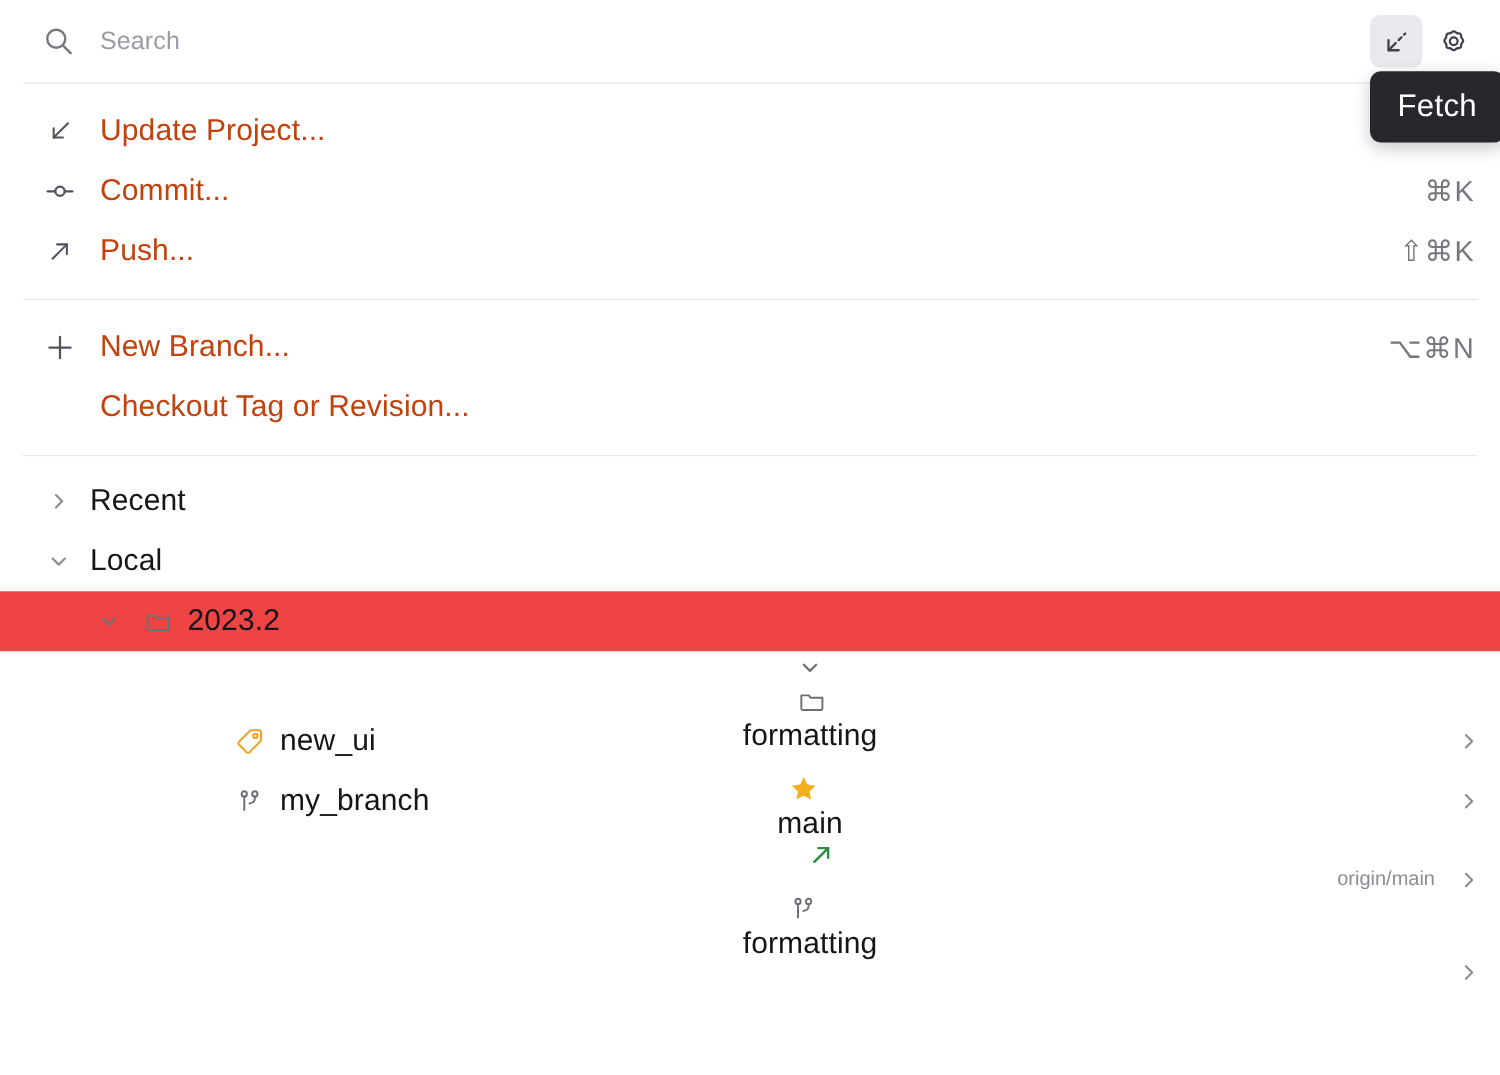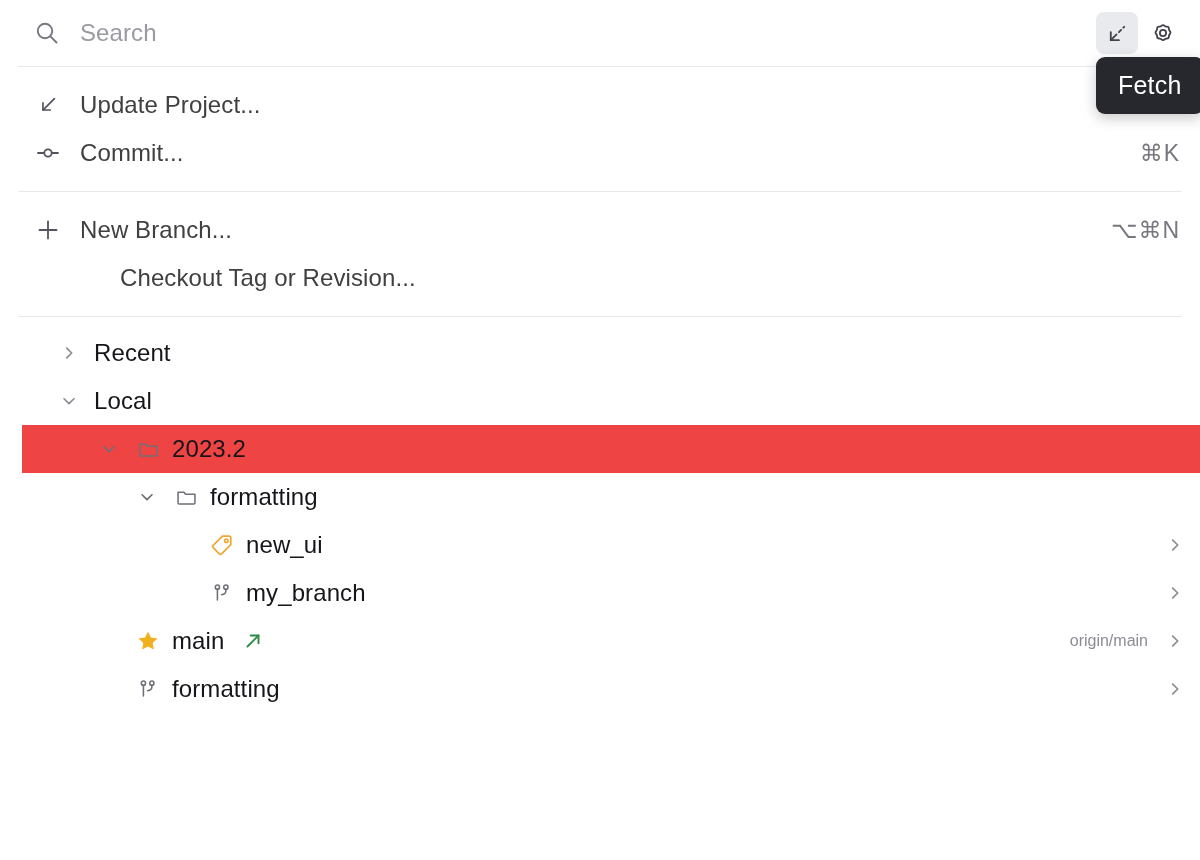--- a/index.html
+++ b/index.html
@@ -13,74 +13,74 @@
   .popup { position: relative; width: 1200px; height: 860px; background:#fff; }
 
   
   .search-row {
     height: 66px; display:flex; align-items:center; padding: 0 16px 0 34px;
     position: relative;
   }
   .search-icon { width:26px; height:26px; flex:0 0 26px; margin-right: 20px; }
   .search-input {
     flex:1 1 auto; border:none; outline:none; background:transparent;
-    font-family:"Liberation Sans", sans-serif; font-size:24px; color:#1a1a1c;
+    font-family:"Liberation Sans", sans-serif; font-size:20px; color:#1a1a1c;
     letter-spacing:.1px;
   }
   .search-input::placeholder { color:#9a9aa2; }
   .hdr-actions { display:flex; align-items:center; gap:4px; margin-left:12px; }
   .icon-btn {
     width:42px; height:42px; border-radius:8px; display:flex;
     align-items:center; justify-content:center; border:none; background:transparent;
     cursor:pointer;
   }
   .icon-btn.active { background:#e9eaee; }
 
   .sep { height:1px; background:#e9e9ed; margin:0 18px; }
 
   
   .menu-item {
     height:48px; display:flex; align-items:center; padding:0 20px 0 34px;
     cursor:pointer; position:relative;
   }
   .mi-icon { width:28px; height:28px; flex:0 0 28px; margin-right:18px;
              display:flex; align-items:center; justify-content:center; }
-  .mi-label { font-size:24px; color:#404040; letter-spacing:.1px; white-space:nowrap; }
+  .mi-label { font-size:24px; color:#c2410c; letter-spacing:.1px; white-space:nowrap; }
   .mi-shortcut {
     margin-left:auto; font-size:23px; color:#77777f; letter-spacing:1px;
     font-family:"Liberation Sans", sans-serif; white-space:nowrap;
   }
-  .mi-noicon { padding-left: 120px; }
+  .mi-noicon { padding-left: 80px; }
 
   .group-gap-top { height:14px; }
   .group-gap-bot { height:14px; }
 
   
-  .tree { padding-top:12px;margin-left:22px; }
+  .tree { padding-top:12px; }
   .row {
     height:48px; display:flex; align-items:center; cursor:pointer;
     padding-right:16px; position:relative;
   }
   .row.selected { background:#ef4444; }
   .twisty { width:26px; height:26px; flex:0 0 26px; display:flex;
             align-items:center; justify-content:center; }
   .row-icon { width:28px; height:28px; flex:0 0 28px; display:flex;
               align-items:center; justify-content:center; margin-right:10px; }
   .row-label { font-size:24px; color:#16161a; letter-spacing:.1px; white-space:nowrap; }
   .row-trailing {
     margin-left:auto; display:flex; align-items:center; gap:18px;
     font-size:16px; color:#8c8c94;
   }
   .chev-right-small { width:18px; height:18px; flex:0 0 18px; }
   .up-arrow { margin-left:18px; width:22px; height:22px; flex:0 0 22px; }
 
   
   .ind-0 { padding-left:34px; }
   .ind-1 { padding-left:74px; }
-  .ind-2 { padding-left:112px; }
+  .ind-2 { padding-left:112px;flex-direction:column; }
   .ind-3b{ padding-left:186px;justify-content:flex-end; }
 
   
   .tooltip {
     position:absolute; top:57px; left:1096px;
     background:#27282e; color:#ffffff; border-radius:9px;
     padding:14px 22px; font-size:25px; letter-spacing:.2px;
     white-space:nowrap; box-shadow:0 4px 14px rgba(0,0,0,.22);
     z-index:20;
   }
@@ -136,20 +136,30 @@
       <svg viewBox="0 0 24 24" width="24" height="24" fill="none" stroke="#52535c" stroke-width="1.8" stroke-linecap="round">
         <line x1="2" y1="12" x2="8" y2="12"></line>
         <circle cx="12" cy="12" r="3.7"></circle>
         <line x1="16" y1="12" x2="22" y2="12"></line>
       </svg>
     </span>
     <span class="mi-label">Commit...</span>
     <span class="mi-shortcut">⌘K</span>
   </div>
 
+  <div class="menu-item">
+    <span class="mi-icon">
+      <svg viewBox="0 0 24 24" width="22" height="22" fill="none" stroke="#52535c" stroke-width="1.8" stroke-linecap="round" stroke-linejoin="round">
+        <line x1="5.5" y1="18.5" x2="18" y2="6"></line>
+        <polyline points="9.5,6 18,6 18,14.5"></polyline>
+      </svg>
+    </span>
+    <span class="mi-label">Push...</span>
+    <span class="mi-shortcut">⇧⌘K</span>
+  </div>
 
   <div class="group-gap-bot"></div>
   <div class="sep"></div>
   <div class="group-gap-top"></div>
 
   <div class="menu-item">
     <span class="mi-icon">
       <svg viewBox="0 0 24 24" width="24" height="24" fill="none" stroke="#52535c" stroke-width="1.8" stroke-linecap="round">
         <line x1="12" y1="3.5" x2="12" y2="20.5"></line>
         <line x1="3.5" y1="12" x2="20.5" y2="12"></line>

